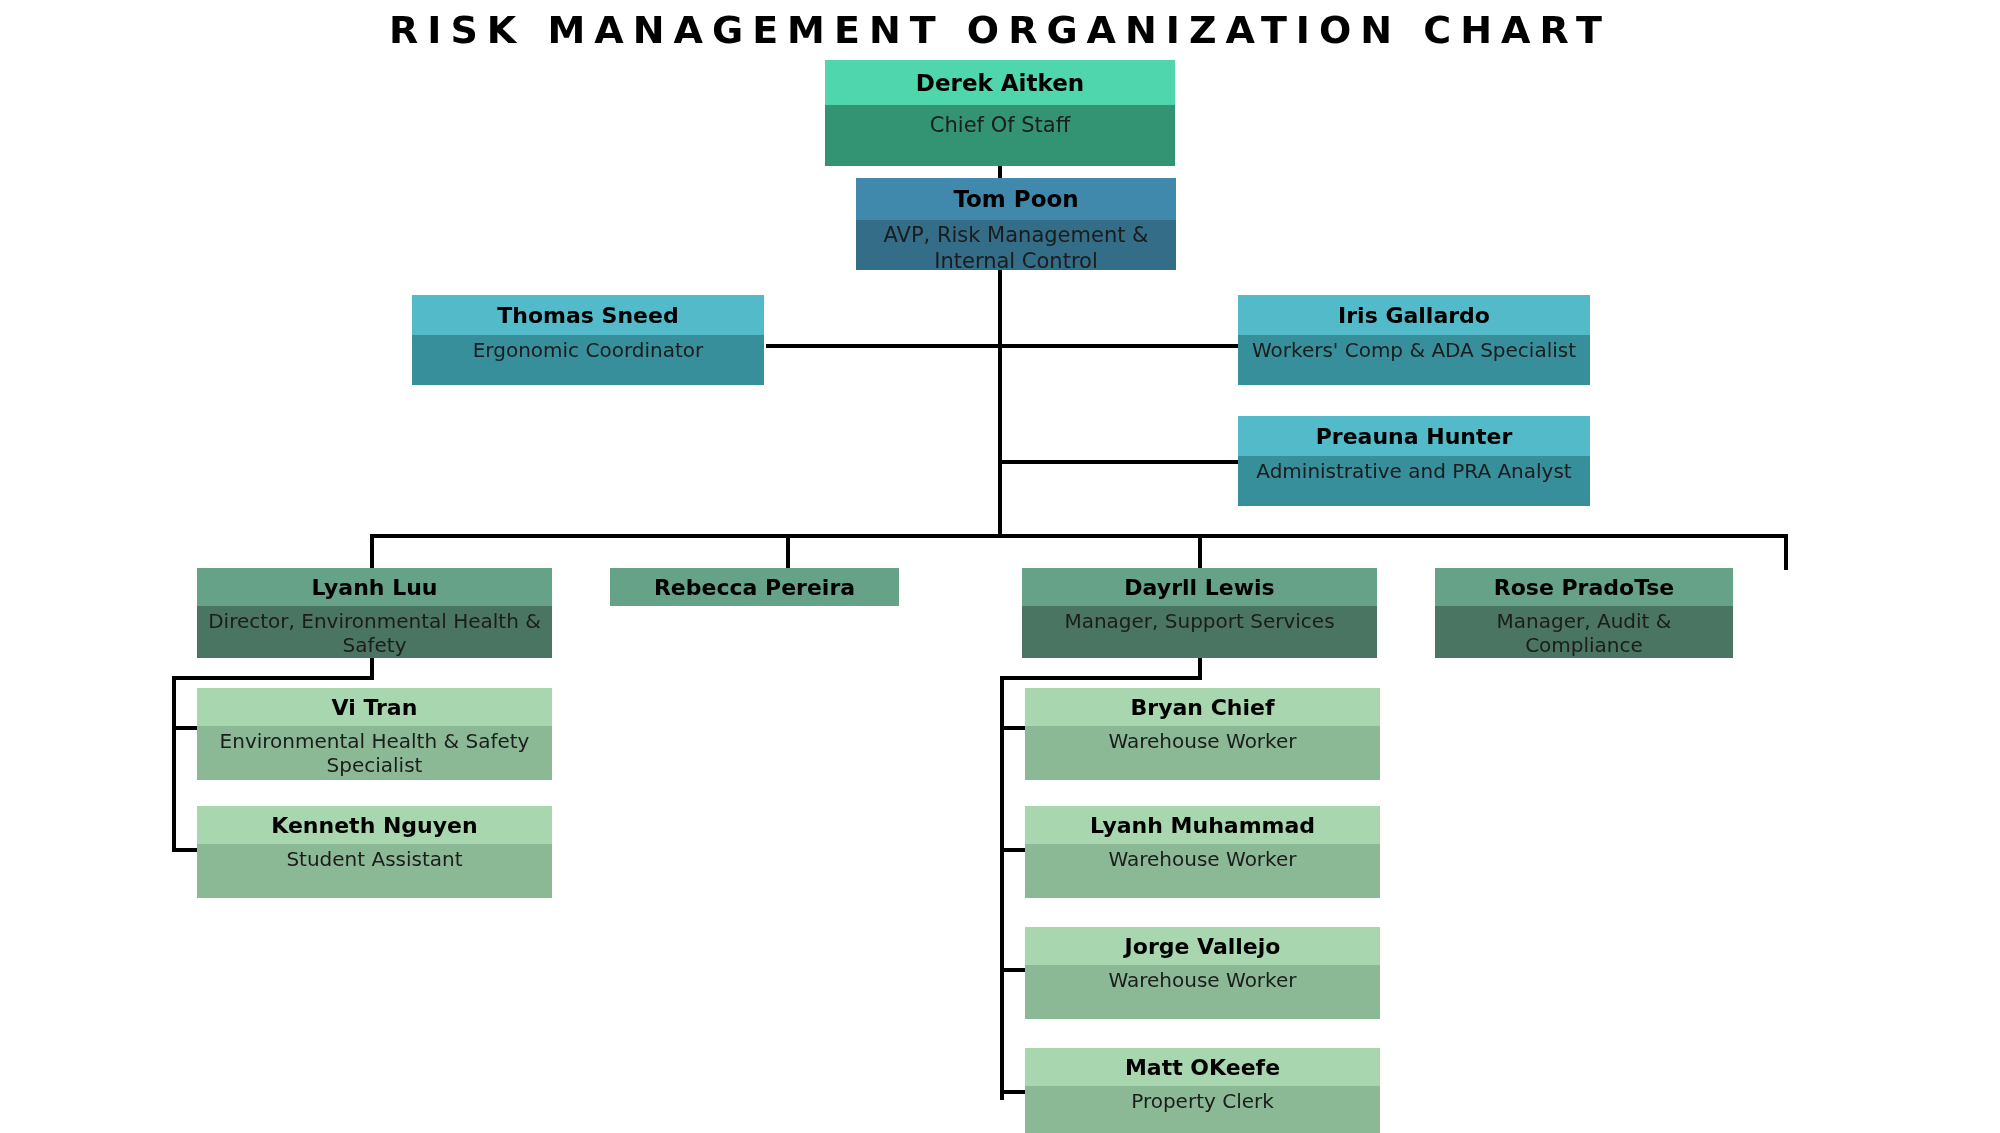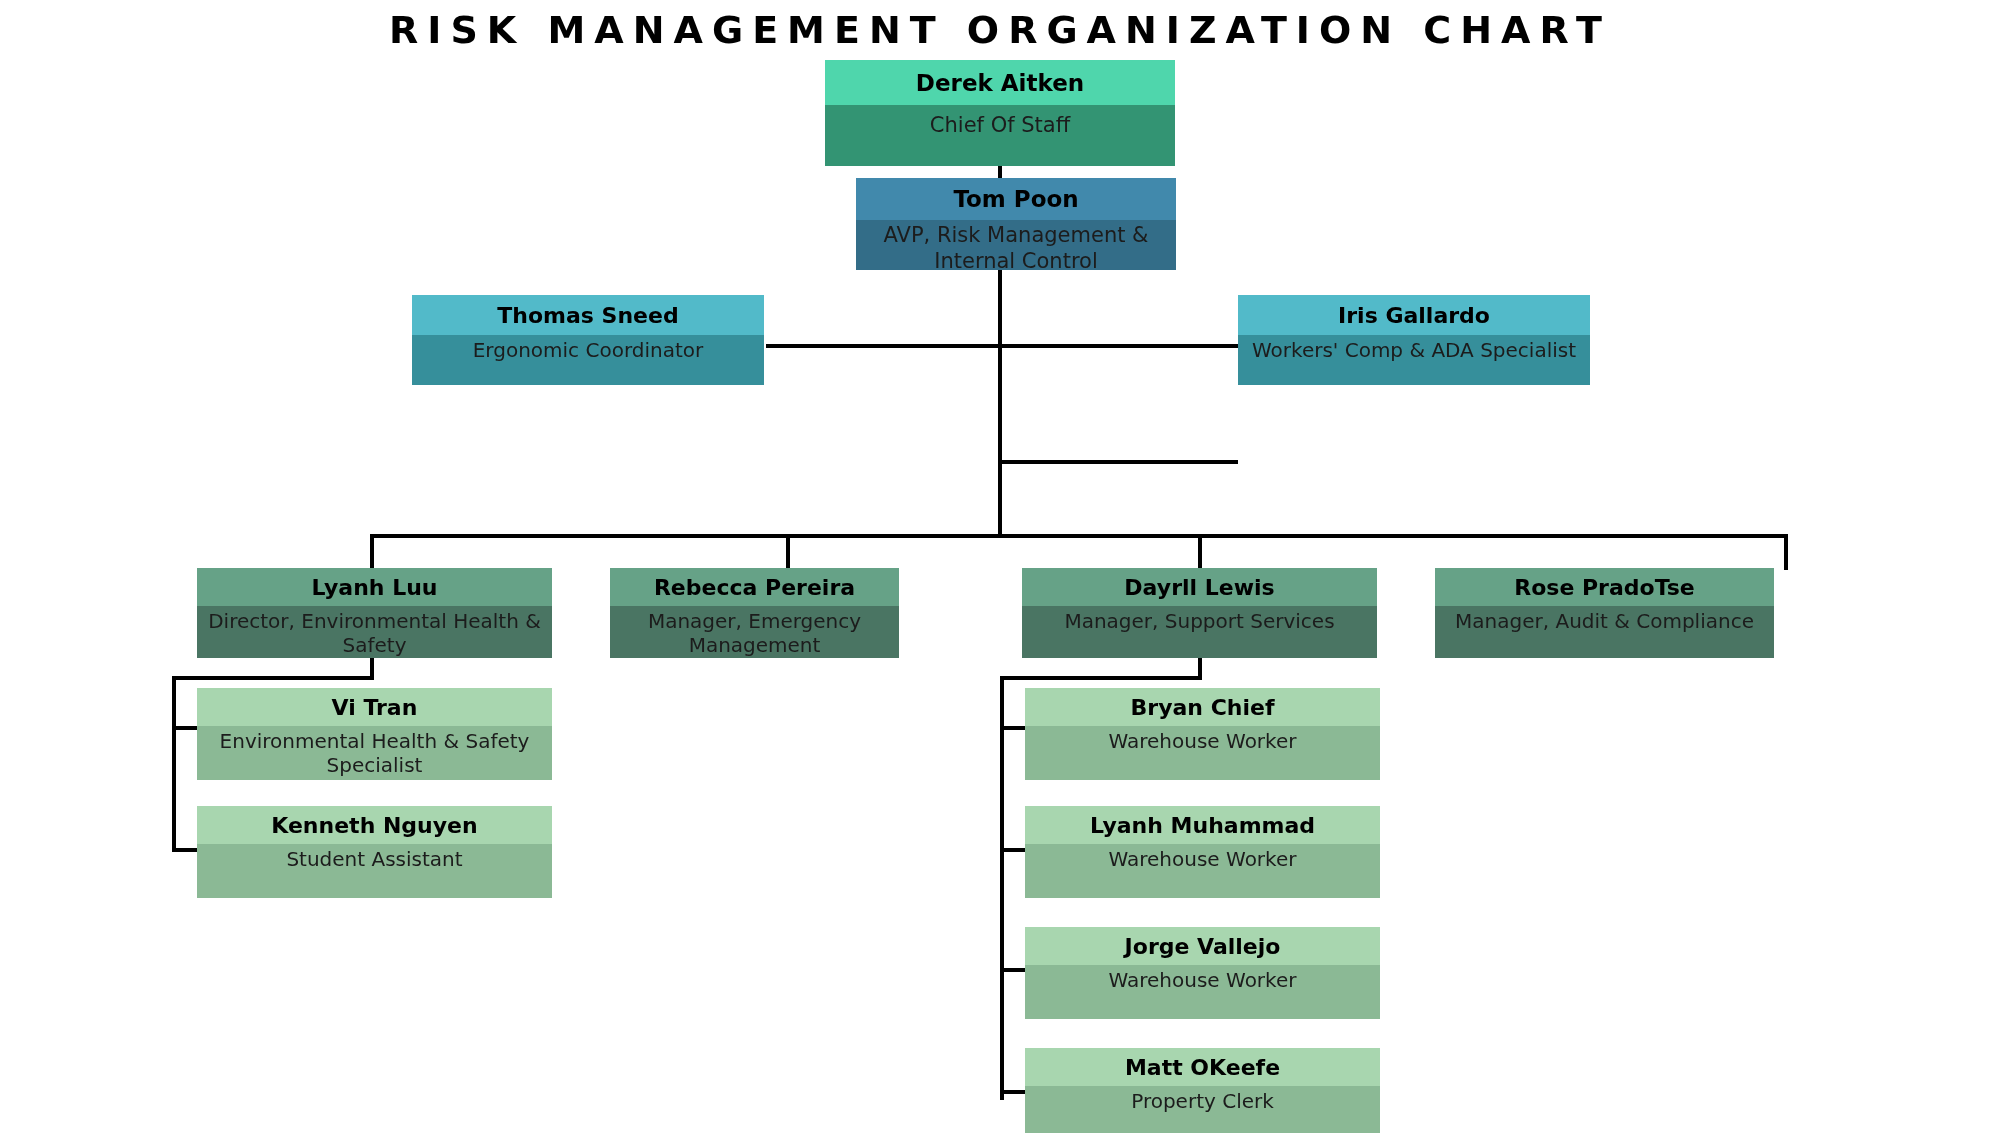--- a/index.html
+++ b/index.html
@@ -140,37 +140,40 @@
   <div class="node lvl3" style="left:412px; top:295px; width:352px;">
     <div class="node-header">Thomas Sneed</div>
     <div class="node-body">Ergonomic Coordinator</div>
   </div>
 
   <div class="node lvl3" style="left:1238px; top:295px; width:352px;">
     <div class="node-header">Iris Gallardo</div>
     <div class="node-body">Workers' Comp &amp; ADA Specialist</div>
   </div>
 
+  <div class="node lvl3" style="left:1238px; top:416px; width:352px;">
+    <div class="node-header">Preauna Hunter</div>
+    <div class="node-body">Administrative and PRA Analyst</div>
+  </div>
 
   <div class="node lvl4" style="left:197px; top:568px; width:355px;">
     <div class="node-header">Lyanh Luu</div>
     <div class="node-body">Director, Environmental Health &amp; Safety</div>
   </div>
 
   <div class="node lvl4" style="left:610px; top:568px; width:289px;">
     <div class="node-header">Rebecca Pereira</div>
-    <div class="node-body">Manager, Emergency Management</div>
   </div>
 
   <div class="node lvl4" style="left:1022px; top:568px; width:355px;">
     <div class="node-header">Dayrll Lewis</div>
     <div class="node-body">Manager, Support Services</div>
   </div>
 
-  <div class="node lvl4" style="left:1435px; top:568px; width:339px;">
+  <div class="node lvl4" style="left:1435px; top:568px; width:298px;">
     <div class="node-header">Rose PradoTse</div>
     <div class="node-body">Manager, Audit &amp; Compliance</div>
   </div>
 
   <div class="node lvl5" style="left:197px; top:688px; width:355px;">
     <div class="node-header">Vi Tran</div>
     <div class="node-body">Environmental Health &amp; Safety Specialist</div>
   </div>
 
   <div class="node lvl5" style="left:197px; top:806px; width:355px;">

